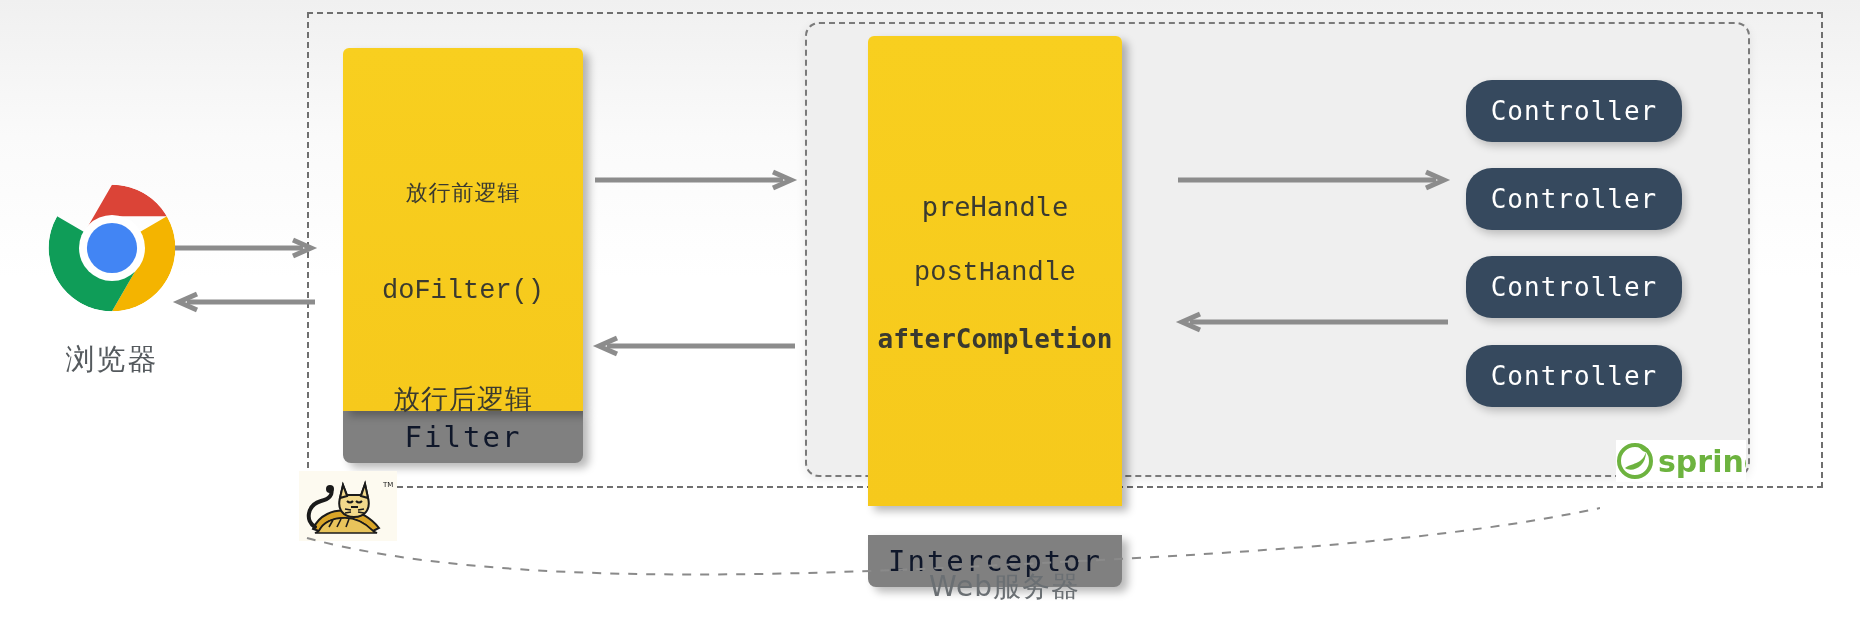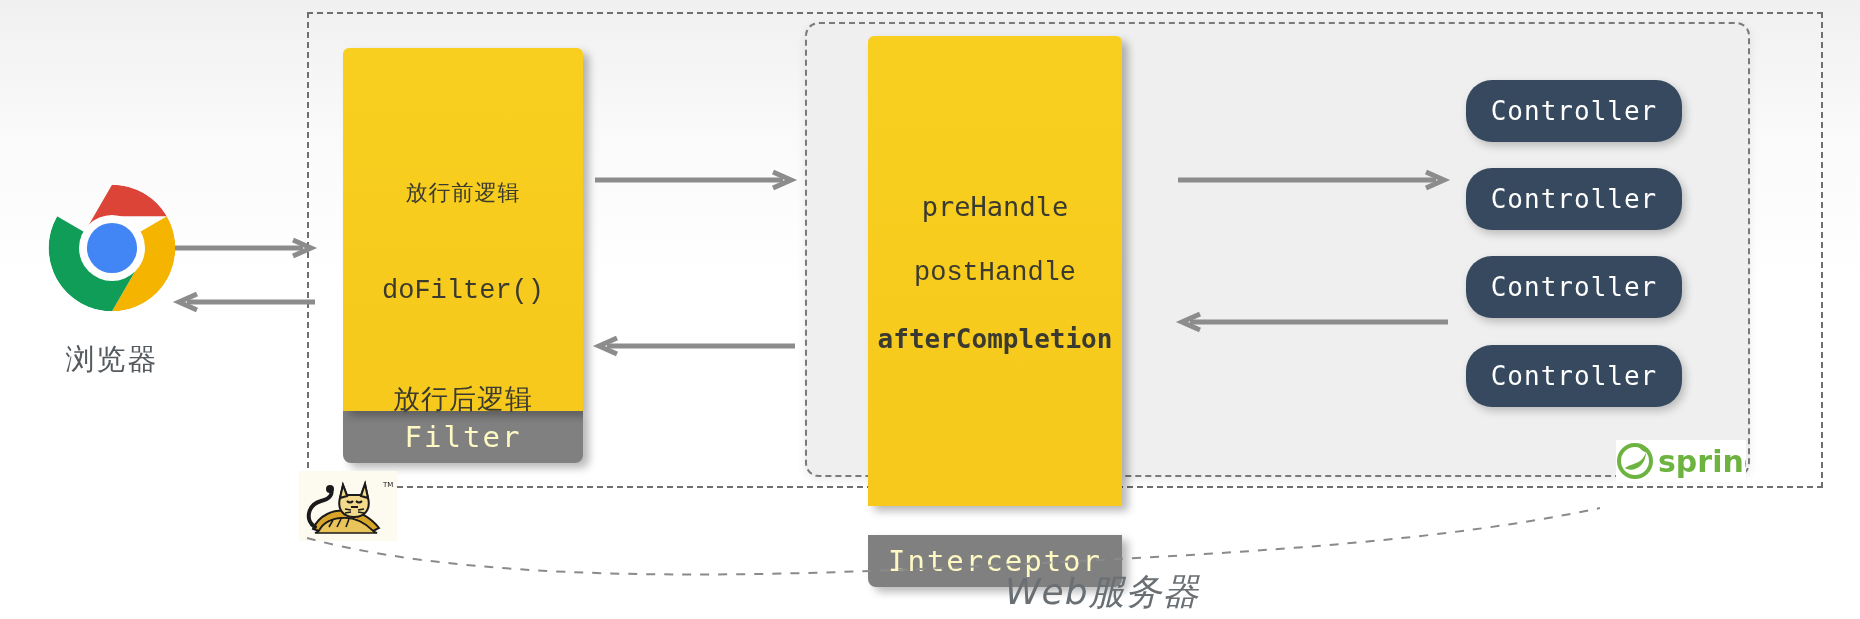--- a/index.html
+++ b/index.html
@@ -50,21 +50,21 @@
     box-shadow:6px 5px 9px rgba(0,0,0,0.28);
     position:relative;
     border-radius:6px 6px 0 0;
   }
   .stack .body .line{
     position:absolute;left:0;right:0;text-align:center;
     color:#3a3a30;
   }
   .stack .footer{
     background:#808080;
-    color:#fef9c3;
+    color:#0f172a;
     text-align:center;
     font-family:"DejaVu Sans Mono","Liberation Mono",monospace;
     box-shadow:6px 5px 9px rgba(0,0,0,0.28);
     border-radius:0 0 8px 8px;
   }
 
   
   #filter-stack{left:343px;top:48px;width:240px;}
   #filter-stack .body{height:363px;}
   #filter-stack .footer{height:52px;line-height:52px;font-size:29px;letter-spacing:2px;}
@@ -97,25 +97,24 @@
   .arrow{position:absolute;height:22px;}
   .arrow svg{display:block;overflow:visible;}
 
   
   .spring-logo{position:absolute;left:1616px;top:440px;width:130px;height:42px;background:#ffffff;}
   .tomcat-logo{position:absolute;left:299px;top:471px;width:98px;height:70px;background:#fdfaf0;}
 
   
   .leader{position:absolute;left:300px;top:440px;width:1300px;height:140px;}
   .web-label{
-    position:absolute;left:1005px;top:568px;
-    font-size:36px;color:#6a6f73;letter-spacing:1px;
+    position:absolute;left:929px;top:568px;
+    font-size:28px;color:#6a6f73;letter-spacing:1px;
     font-family:"DejaVu Sans","Liberation Sans",sans-serif;
     white-space:nowrap;
-    font-style:italic;
   }
 </style>
 </head>
 <body>
 
 <div id="stage">
 
   <div class="outer-dashed"></div>
 
   <div class="inner-dashed"></div>

